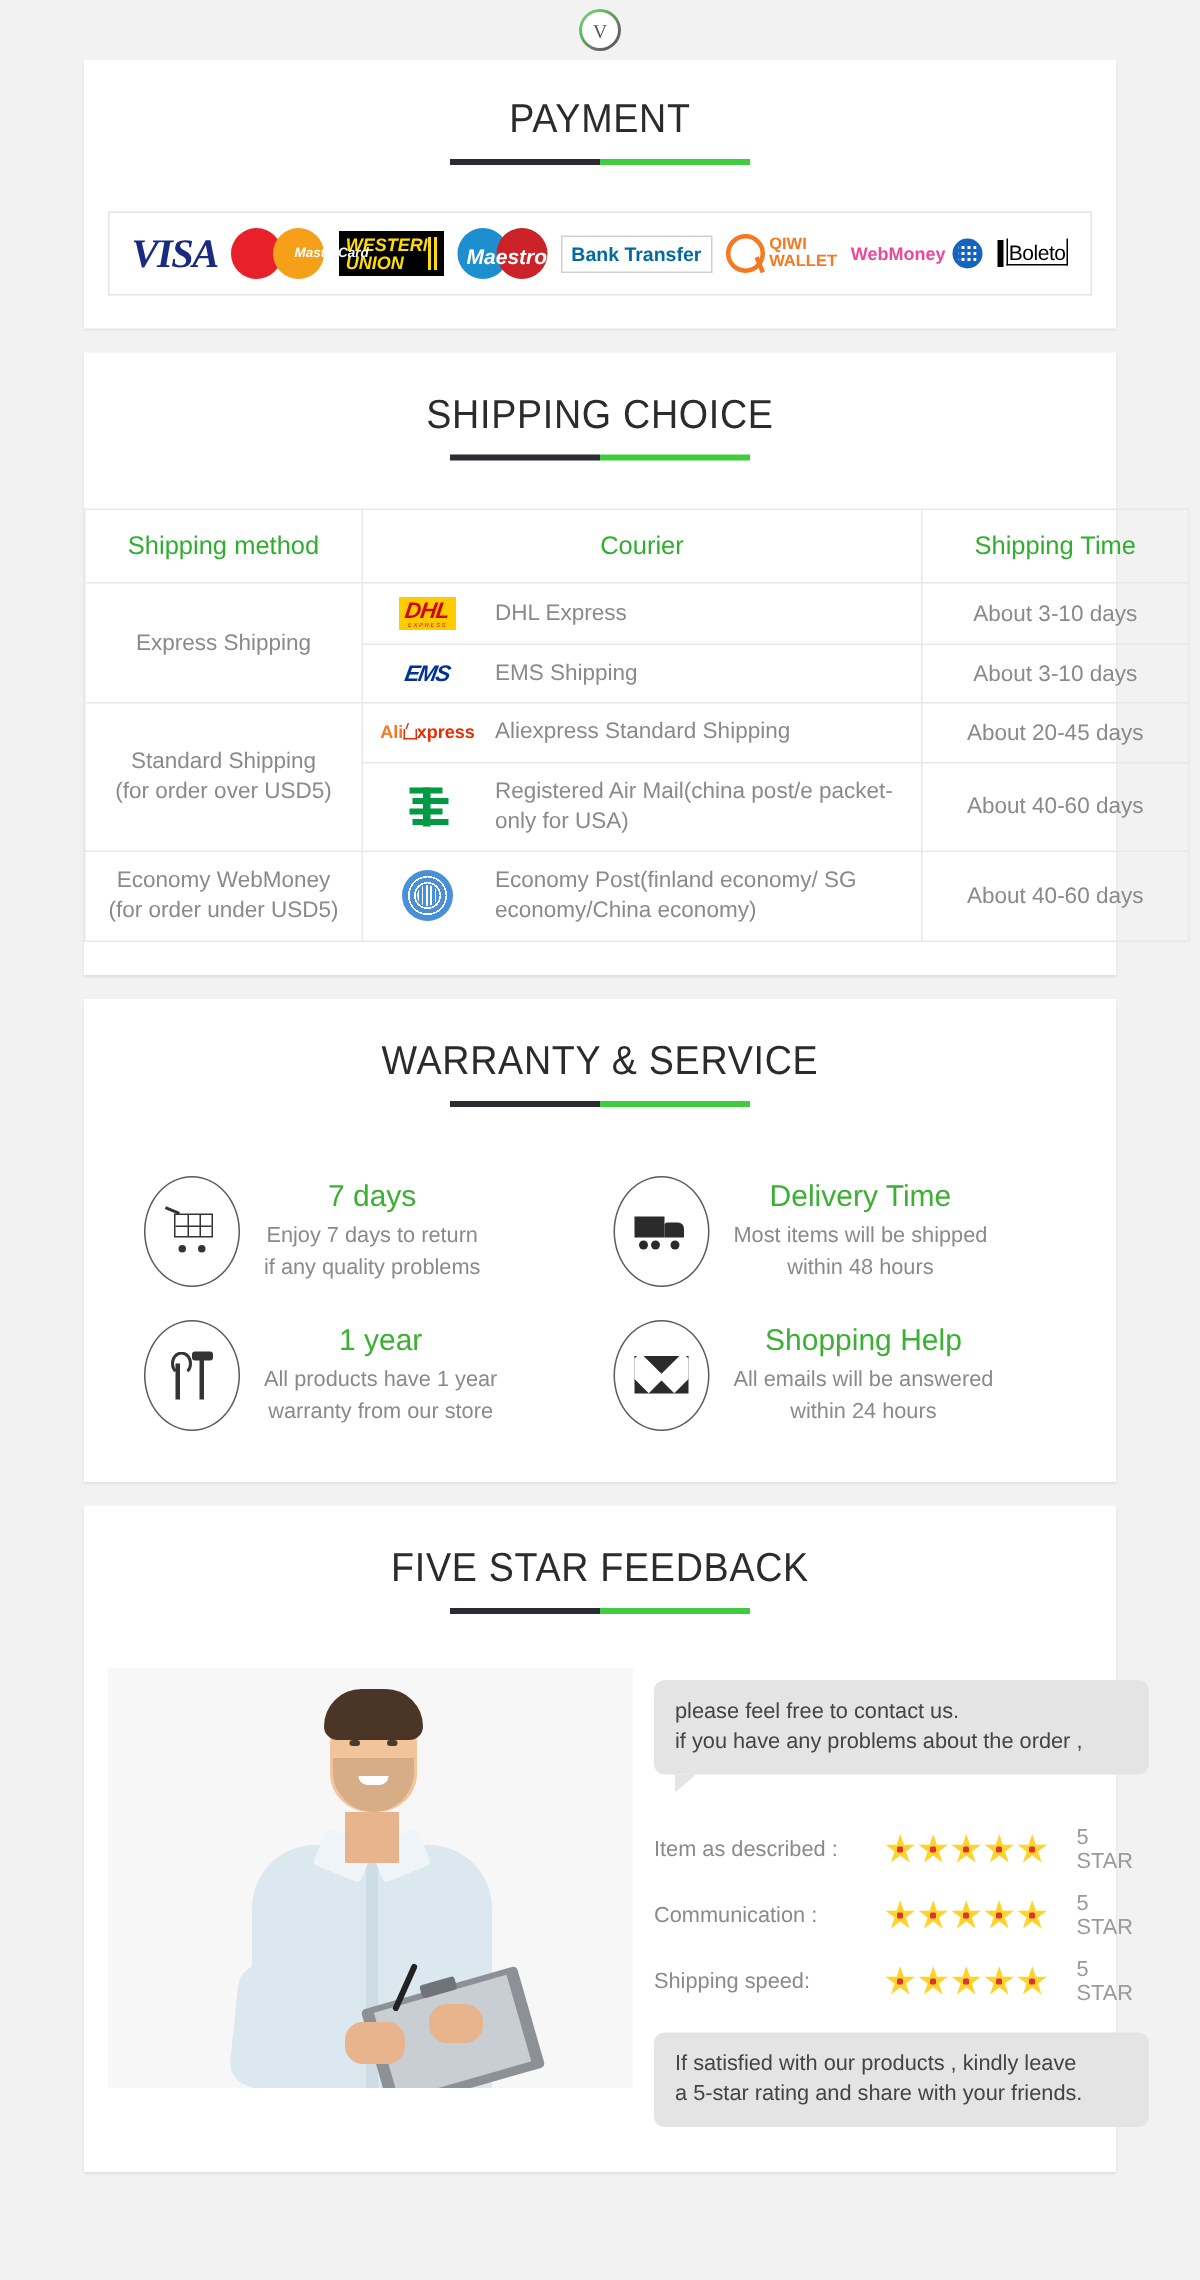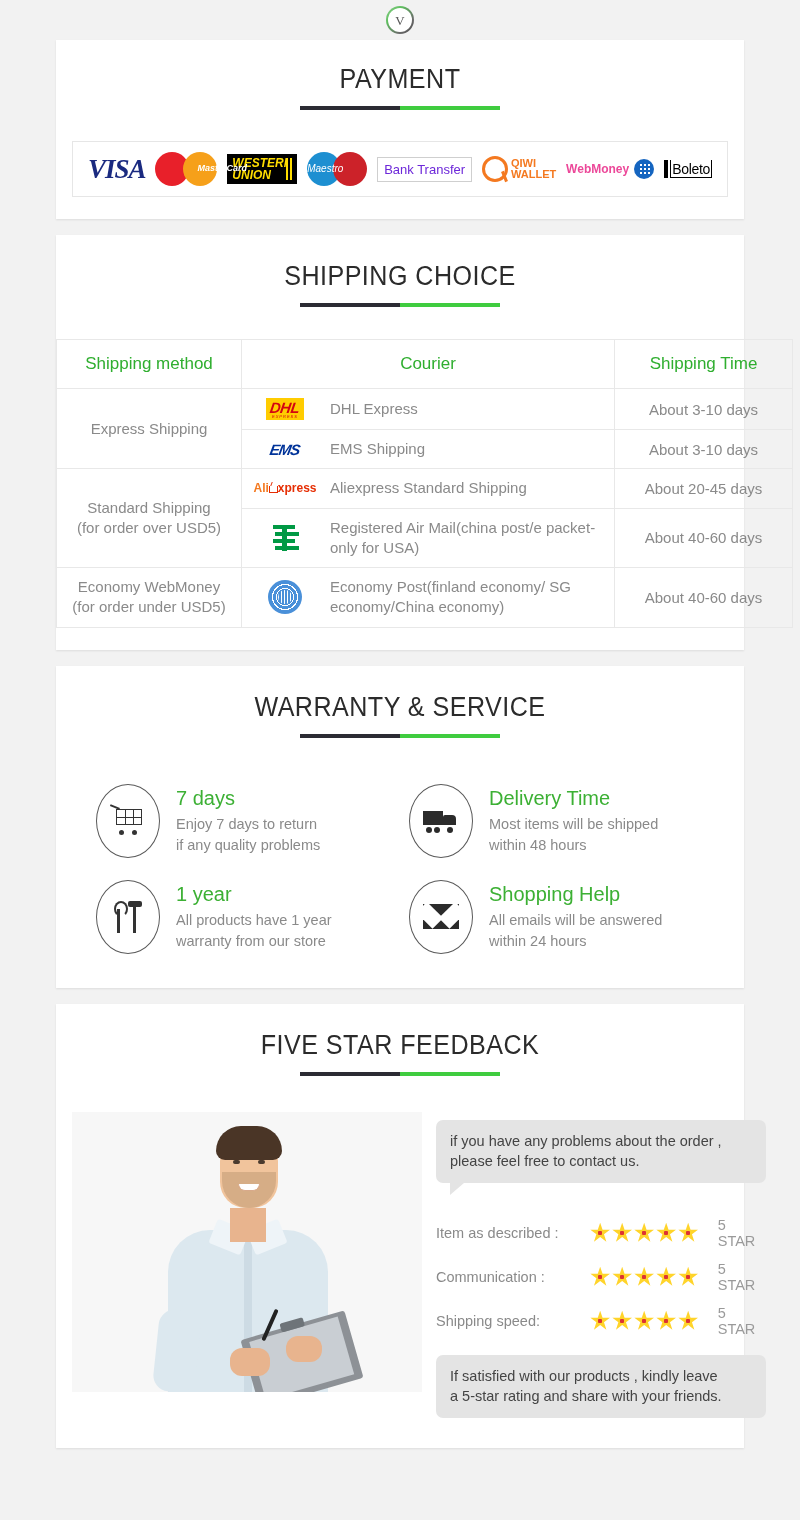--- a/index.html
+++ b/index.html
@@ -60,24 +60,24 @@
              color: #fff; font-size: 9px; font-weight: bold; font-style: italic; margin-left: 42px; }
   .wu { background: #000; padding: 3px 5px; line-height: 1.04; position: relative; }
   .wu b { display: block; color: #ffdd00; font-size: 12px; font-weight: bold;
           font-style: italic; letter-spacing: 0; }
   .wu .bars { position: absolute; right: 4px; top: 4px; bottom: 4px; width: 7px;
               background: repeating-linear-gradient(90deg,#ffdd00 0 2px,#000 2px 4px); }
   .maestro { position: relative; width: 60px; height: 34px; }
   .maestro i { position: absolute; top: 0; width: 34px; height: 34px; border-radius: 50%; }
   .maestro .b { left: 0; background: #1d8fd1; }
   .maestro .r2 { right: 0; background: #cc2229; }
-  .maestro span { position: absolute; z-index: 3; left: 0; right: 0; top: 11px; text-align: left;
-                  color: #fff; font-size: 10px; font-weight: normal; font-style: italic; }
+  .maestro span { position: absolute; z-index: 3; left: 0; right: 0; top: 11px; text-align: right;
+                  color: #fff; font-size: 14px; font-weight: bold; font-style: italic; }
   .bank { border: 1px solid #cfcfcf; background: #fff; padding: 4px 6px;
-          font-size: 13px; font-weight: normal; color: #6d28d9; }
+          font-size: 13px; font-weight: bold; color: #0369a1; }
   .qiwi { display: flex; align-items: center; gap: 3px; }
   .qiwi .q { width: 26px; height: 26px; border: 3px solid #f47920; border-radius: 50%; position: relative; }
   .qiwi .q::after { content: ""; position: absolute; right: -1px; bottom: -3px; width: 3px; height: 11px;
                     background: #f47920; transform: rotate(-22deg); }
   .qiwi .txt { line-height: 1.0; }
   .qiwi .txt b { display: block; color: #f47920; font-weight: bold; }
   .qiwi .t1 { font-size: 11px; }
   .qiwi .t2 { font-size: 11px; }
   .wm { display: flex; align-items: center; gap: 5px; }
   .wm .wtext { color: #ec4899; font-size: 12px; font-weight: bold; }
@@ -134,21 +134,21 @@
   .un::before { content:""; position:absolute; inset:3px; border-radius:50%;
         background: repeating-radial-gradient(circle at 50% 50%, #fff 0 1px, #4a90d9 1px 4px); }
   .un::after { content:""; position:absolute; left:50%; top:50%; width:14px; height:14px;
         margin:-7px 0 0 -7px; border-radius:50%;
         background: repeating-linear-gradient(90deg,#fff 0 1px,#4a90d9 1px 3px); }
 
   
   #warranty-panel { padding: 26px 0 34px 0; }
   .war-grid { display: grid; grid-template-columns: 1fr 1fr; gap: 22px 18px;
               margin: 46px 40px 0 40px; }
-  .war-item { display: flex; align-items: flex-start; gap: 16px; }
+  .war-item { display: flex; align-items: flex-start; gap: 16px; text-align: center; }
   .war-icon { width: 64px; height: 74px; flex: 0 0 64px; border: 1.5px solid #5a5a5a;
               border-radius: 50%; display: flex; align-items: center; justify-content: center; }
   .war-txt { padding-top: 3px; }
   .war-h { color: #3cb034; font-size: 20px; font-weight: 400; margin-bottom: 4px; }
   .war-p { color: #8a8a8a; font-size: 14.5px; line-height: 1.5; }
 
   .ic-cart { width: 32px; height: 28px; position: relative; }
   .ic-cart .body { position:absolute; left:4px; top:2px; width:26px; height:16px;
         border:1.6px solid #333; }
   .ic-cart .body::before { content:""; position:absolute; left:0; right:0; top:7px; height:1.4px; background:#333; }
@@ -514,22 +514,22 @@
       <span class="ph ph-armL"></span>
       <span class="ph ph-armR"></span>
       <span class="ph ph-clip"></span>
       <span class="ph ph-pen"></span>
       <span class="ph ph-handL"></span>
       <span class="ph ph-handR"></span>
     </div>
 
     <div class="fb-right">
       <div class="bubble tail">
+        <div>please feel free to contact us.</div>
         <div>if you have any problems about the order ,</div>
-        <div>please feel free to contact us.</div>
       </div>
 
       <div class="ratings">
         <div class="rate-row">
           <span class="rate-label">Item as described :</span>
           <span class="rate-stars">
             <span class="star">
                 <span class="s"></span>
                 <span class="dot"></span>
               </span>

